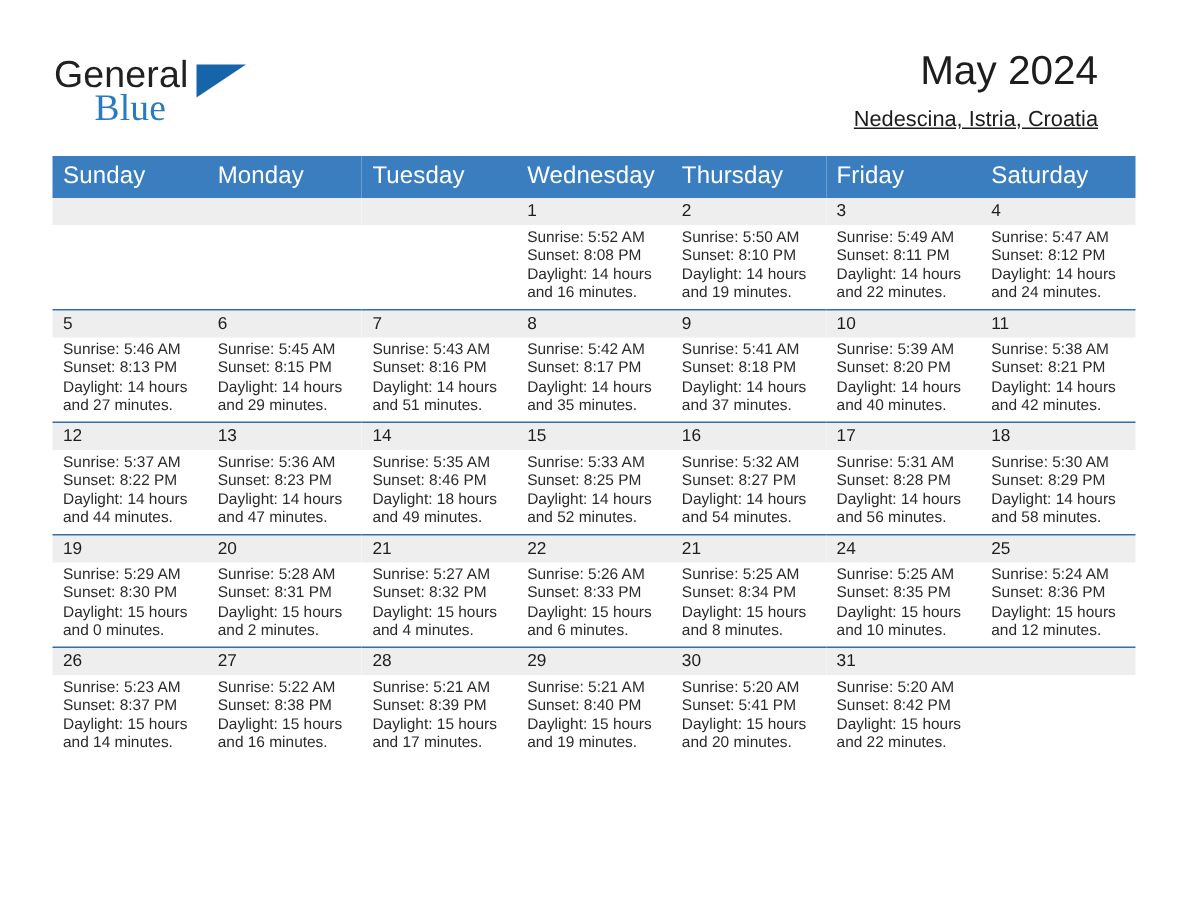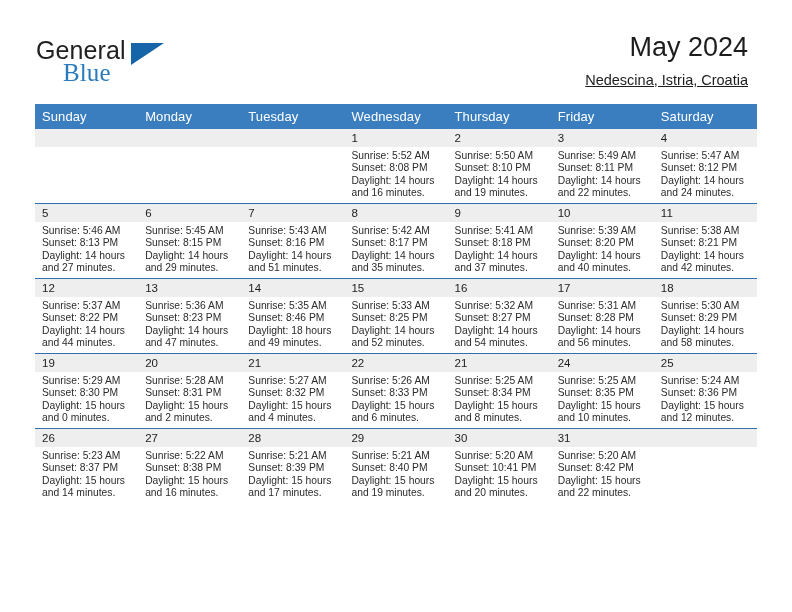--- a/index.html
+++ b/index.html
@@ -22,21 +22,20 @@
     box-sizing: border-box;
   }
 
   
   .header {
     position: absolute;
     left: 0;
     top: 0;
     width: 768px;
     height: 96px;
-    padding-left: 16px;
   }
 
   .brand {
     position: absolute;
     left: 36px;
     top: 36px;
     width: 240px;
     height: 56px;
   }
   .brand-general {
@@ -98,21 +97,21 @@
     left: 35px;
     top: 104px;
     width: 722px;
     border-collapse: collapse;
     table-layout: fixed;
   }
 
   .calendar th {
     background: #3a7ebf;
     color: #ffffff;
-    font-size: 13px;
+    font-size: 16px;
     font-weight: normal;
     text-align: left;
     padding: 5px 0 5px 7px;
     height: 11px;
     vertical-align: middle;
     letter-spacing: 0.1px;
   }
 
   .calendar td {
     vertical-align: top;
@@ -434,21 +433,21 @@
             <div class="cell-body">
               <div>Sunrise: 5:21 AM</div>
               <div>Sunset: 8:40 PM</div>
               <div class="daylight">Daylight: 15 hours and 19 minutes.</div>
             </div>
           </td>
           <td>
             <div class="daynum-band">30</div>
             <div class="cell-body">
               <div>Sunrise: 5:20 AM</div>
-              <div>Sunset: 10:41 PM</div>
+              <div>Sunset: 5:41 PM</div>
               <div class="daylight">Daylight: 15 hours and 20 minutes.</div>
             </div>
           </td>
           <td>
             <div class="daynum-band">31</div>
             <div class="cell-body">
               <div>Sunrise: 5:20 AM</div>
               <div>Sunset: 8:42 PM</div>
               <div class="daylight">Daylight: 15 hours and 22 minutes.</div>
             </div>

